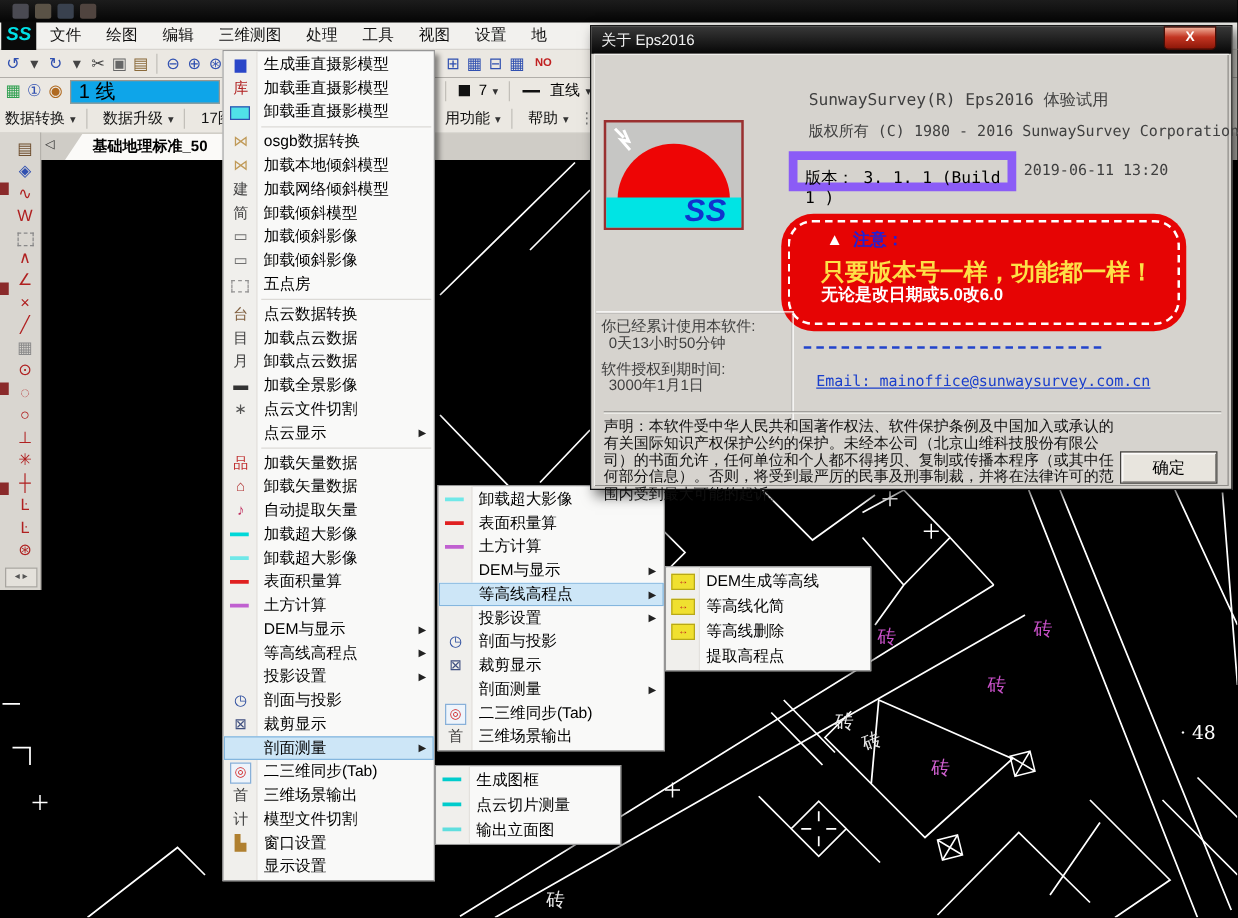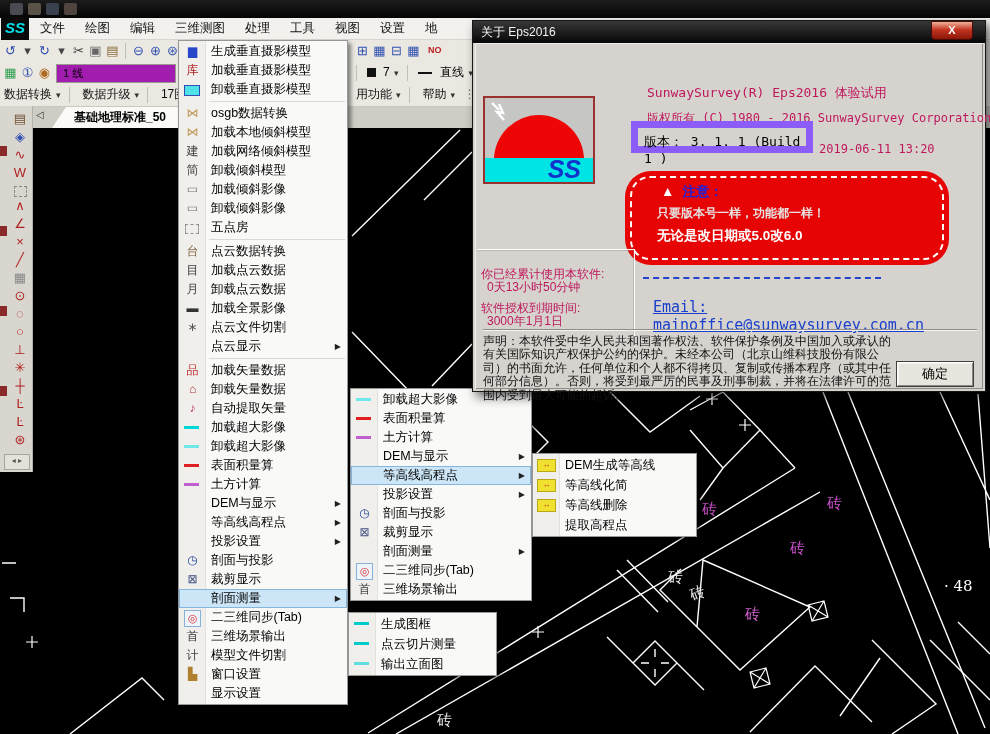--- a/index.html
+++ b/index.html
@@ -11,21 +11,21 @@
   #titlebar .ttl{position:absolute;left:420px;top:2px;color:#eee;font-size:11px;white-space:nowrap;}
   .tb-deco{position:absolute;top:3px;width:13px;height:12px;border-radius:2px;}
   #desktop-ss{left:1px;top:17px;width:28px;height:23px;background:#0a0a0a;z-index:13;
               color:#00e0e6;font-weight:bold;font-style:italic;font-size:15px;line-height:22px;text-align:center;}
   #menubar{left:0;top:18px;width:990px;height:22px;background:#f2f1ee;border-bottom:1px solid #d8d5d0;z-index:12;padding-left:30px;box-sizing:border-box;}
   .mbitem{display:inline-block;padding:0 10px;font-size:12.5px;line-height:21px;color:#111;}
   .tbrow{left:0;width:990px;height:22px;background:#ebe8e2;z-index:10;}
   #tb1{top:40px;} #tb2{top:62px;} #tb3{top:84px;border-bottom:1px solid #cac7c1;}
   .tbi{display:inline-block;width:17px;text-align:center;font-size:13px;line-height:21px;vertical-align:top;}
   .tbsep{display:inline-block;width:1px;height:16px;background:#c2bfb9;margin:3px 4px 0 4px;vertical-align:top;}
-  .combo{position:absolute;background:#a21caf;border:1px solid #9a978f;font-size:11px;line-height:17px;height:17px;top:2px;padding-left:6px;box-sizing:content-box;}
+  .combo{position:absolute;background:#0ea5e9;border:1px solid #9a978f;font-size:16px;line-height:17px;height:17px;top:2px;padding-left:6px;box-sizing:content-box;}
   .ddarrow{font-size:9px;color:#333;}
   .tbtext{display:inline-block;font-size:12px;line-height:21px;padding:0 4px;color:#111;}
   #tabbar{left:0;top:106px;width:990px;height:22px;background:#cfccc6;z-index:9;}
   #tab{position:absolute;left:52px;top:1px;width:130px;height:21px;background:#fbfaf8;
        clip-path:polygon(14px 0,100% 0,100% 100%,0 100%);font-weight:bold;font-size:12px;line-height:21px;padding-left:22px;box-sizing:border-box;}
   #tab-back{position:absolute;left:36px;top:3px;font-size:10px;color:#333;}
   
   #lefttb{left:0;top:106px;width:32px;height:366px;background:#d9d6d0;border-right:1px solid #b4b1ab;z-index:11;}
   #lefttb .col{position:absolute;left:8px;top:4px;width:24px;display:flex;flex-direction:column;align-items:center;}
   #lefttb .tbi{width:22px;height:18px;line-height:18px;font-size:13px;}
@@ -67,27 +67,27 @@
   #logo{left:8px;top:53px;width:112px;height:88px;background:#c6c6c4;border:2px solid #9a3030;box-sizing:border-box;}
   #logo .dome{position:absolute;left:9px;top:17px;width:90px;height:45px;background:#ee0505;border-radius:90px 90px 0 0;}
   #logo .band{position:absolute;left:0;bottom:0;width:100%;height:24px;background:#00e4e4;}
   #logo .ss{position:absolute;right:12px;bottom:0px;color:#1133cc;font-weight:bold;font-style:italic;font-size:25px;line-height:25px;}
   #vbox{left:156px;top:78px;width:182px;height:32px;border:7px solid #8b5cf6;box-sizing:border-box;}
   #vbox span{position:absolute;left:6px;top:5px;font-size:13px;}
   #warn{left:150px;top:128px;width:324px;height:94px;background:#e60404;border-radius:26px;}
   #warn .inner{position:absolute;left:5px;top:5px;right:5px;bottom:5px;border:2px dashed #fff;border-radius:20px;}
   #warn .l1{position:absolute;left:36px;top:12px;font-size:13.5px;font-weight:bold;color:#2121d6;}
   #warn .l1 .tri{color:#fff;margin-right:8px;}
-  #warn .l2{position:absolute;left:32px;top:34px;font-size:12px;font-weight:bold;color:#e5e5e5;}
+  #warn .l2{position:absolute;left:32px;top:34px;font-size:19px;font-weight:bold;color:#fde047;}
   #warn .l3{position:absolute;left:32px;top:56px;font-size:13.5px;font-weight:bold;color:#fff;}
   #leftpanel{left:2px;top:206px;width:157px;height:97px;border-top:1px solid #fff;border-right:1px solid #fff;
              box-shadow:-1px 1px 0 rgba(140,140,140,.35) inset;}
-  .dtext{position:absolute;font-size:12px;color:#be185d;white-space:nowrap;margin-top:13px;}
+  .dtext{position:absolute;font-size:12px;color:#404040;white-space:nowrap;}
   #weblink{left:168px;top:226px;width:238px;height:8px;border-bottom:2px dashed #2244cc;overflow:hidden;}
-  #email{left:178px;top:255px;font-size:15px;color:#1a3fcc;text-decoration:underline;}
+  #email{left:178px;top:255px;font-size:12px;color:#1a3fcc;text-decoration:underline;}
   #dlg-hr{left:8px;top:286px;width:494px;height:0;border-top:1px solid #8f8d89;border-bottom:1px solid #f4f3f0;}
   #stmt{left:8px;top:292px;width:408px;font-size:12px;line-height:13.4px;color:#111;}
   #okbtn{left:421px;top:318px;width:76px;height:24px;background:#e8e5de;border:1px solid #403f3c;
          box-shadow:inset 1px 1px 0 #fff,inset -1px -1px 0 #8a8884, inset 2px 2px 0 #f4f2ee;
          font-size:13px;text-align:center;line-height:23px;}
 </style>
 </head>
 <body>
 
 <svg id="cad" class="abs" width="990" height="606" viewBox="0 128 990 606">

